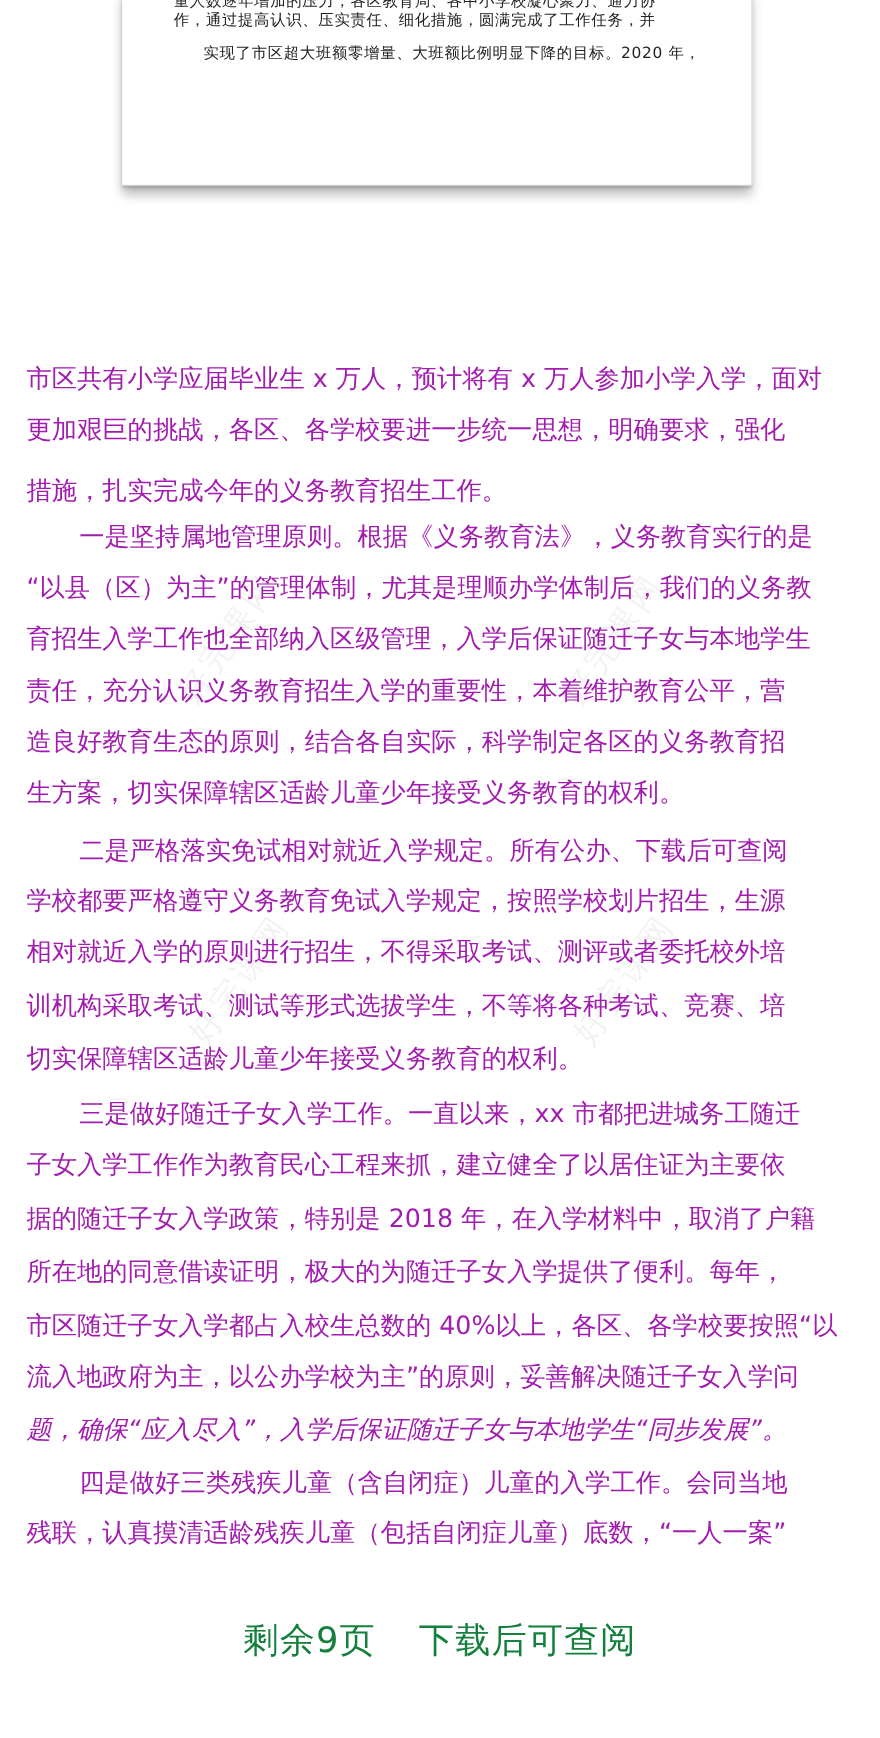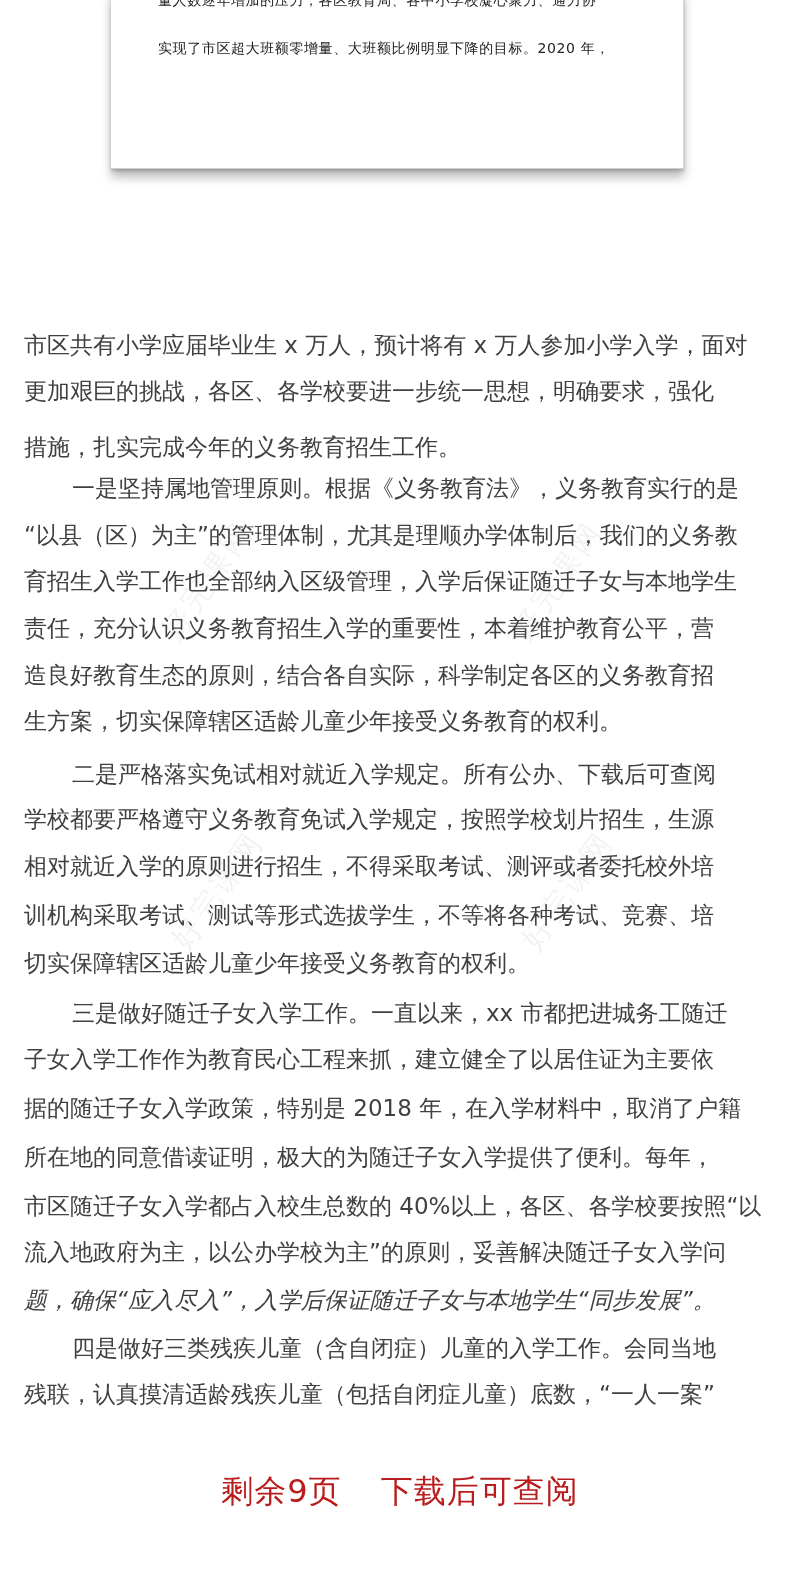--- a/index.html
+++ b/index.html
@@ -15,40 +15,41 @@
       border-right: 1px solid #d6d6d6; border-bottom: 1px solid #cfcfcf;
       overflow: hidden;
     }
     .preview-line {
       position: absolute; left: 47px; font-size: 14px; white-space: nowrap;
       color: #222; letter-spacing: 0.6px;
     }
     .body-text { position: absolute; left: 24px; top: 0; width: 760px; }
     .line {
       position: absolute; left: 0; font-size: 23px; white-space: nowrap;
-      color: #404040; height: 32px; line-height: 32px;
+      color: #a21caf; height: 32px; line-height: 32px;
     }
     .line.indent { left: 48px; }
     .watermark {
       position: absolute; font-size: 30px; color: rgba(0,0,0,0.05);
       transform: rotate(-55deg); white-space: nowrap; pointer-events: none;
       letter-spacing: 4px;
     }
     .remaining-banner {
       position: absolute; left: 0; width: 800px; top: 1470px; text-align: center;
-      font-size: 32px; color: #b91c1c; letter-spacing: 1px;
+      font-size: 32px; color: #15803d; letter-spacing: 1px;
     }
     .remaining-banner span { margin: 0 14px; }
   </style>
 </head>
 <body>
 
 <div class="preview-card">
   <div class="preview-line" style="top:2px;">量人数逐年增加的压力，各区教育局、各中小学校凝心聚力、通力协</div>
-  <div class="preview-line" style="top:50px;">实现了市区超大班额零增量、大班额比例明显下降的目标。2020 年，</div>
+  <div class="preview-line" style="top:20px;">作，通过提高认识、压实责任、细化措施，圆满完成了工作任务，并</div>
+  <div class="preview-line" style="top:50px;margin-left:27px;">实现了市区超大班额零增量、大班额比例明显下降的目标。2020 年，</div>
 </div>
 
 <div class="watermark" style="left:140px; top:560px;">好完课网</div>
 <div class="watermark" style="left:490px; top:560px;">好完课网</div>
 <div class="watermark" style="left:150px; top:870px;">好完课网</div>
 <div class="watermark" style="left:500px; top:870px;">好完课网</div>
 
 <div class="body-text" id="doc-body">
     <div class="line" style="top: 329px;">市区共有小学应届毕业生 x 万人，预计将有 x 万人参加小学入学，面对</div>
     <div class="line" style="top: 375px;">更加艰巨的挑战，各区、各学校要进一步统一思想，明确要求，强化</div>

